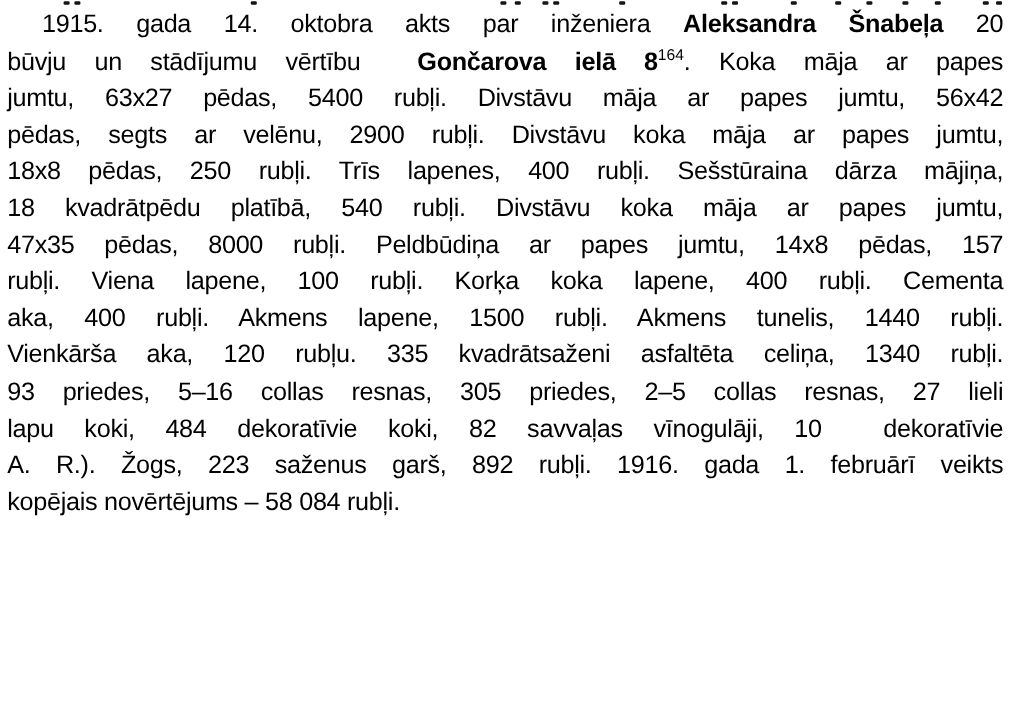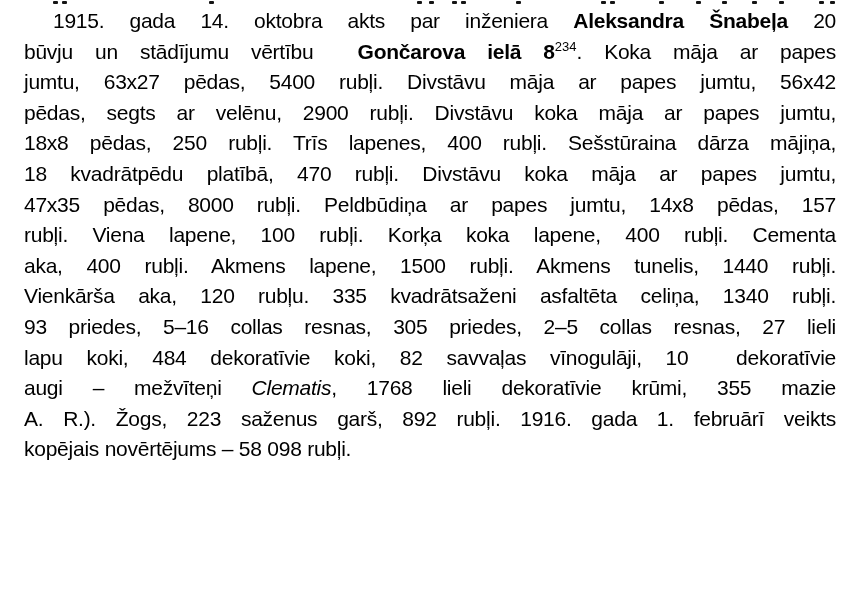--- a/index.html
+++ b/index.html
@@ -11,21 +11,21 @@
     width: 843px;
     height: 607px;
     overflow: hidden;
     position: relative;
     font-family: "Liberation Sans", "DejaVu Sans", sans-serif;
     color: #000000;
   }
   .page {
     position: absolute;
     left: 0; top: 0; right: 0; bottom: 0;
-    padding: 6px 7px 0 24px;
+    padding: 6px 7px 0 6px;
     box-sizing: border-box;
   }
   .para {
     font-size: 21px;
     line-height: 30.6px;
     letter-spacing: -0.25px;
   }
   .line {
     text-align: justify;
     text-align-last: justify;
@@ -78,28 +78,27 @@
     <div class="frag" style="left: 722px;"></div>
     <div class="frag" style="left: 752px;"></div>
     <div class="frag" style="left: 779px;"></div>
     <div class="frag" style="left: 819px;"></div>
     <div class="frag" style="left: 830px;"></div>
   </div>
 
 <div class="page">
   <div class="para">
       <div class="line indent"><span>1915. gada 14. oktobra akts par inženiera </span><span class="seg-bold">Aleksandra Šnabeļa</span><span> 20</span></div>
-      <div class="line"><span>būvju un stādījumu vērtību&nbsp; </span><span class="seg-bold">Gončarova ielā 8</span><sup class="seg-sup">234</sup><span>. Koka māja ar papes</span></div>
+      <div class="line"><span>būvju un stādījumu vērtību&nbsp; </span><span class="seg-bold">Gončarova ielā 8</span><sup class="seg-sup">164</sup><span>. Koka māja ar papes</span></div>
       <div class="line"><span>jumtu, 63x27 pēdas, 5400 rubļi. Divstāvu māja ar papes jumtu, 56x42</span></div>
       <div class="line"><span>pēdas, segts ar velēnu, 2900 rubļi. Divstāvu koka māja ar papes jumtu,</span></div>
       <div class="line"><span>18x8 pēdas, 250 rubļi. Trīs lapenes, 400 rubļi. Sešstūraina dārza mājiņa,</span></div>
-      <div class="line"><span>18 kvadrātpēdu platībā, 470 rubļi. Divstāvu koka māja ar papes jumtu,</span></div>
+      <div class="line"><span>18 kvadrātpēdu platībā, 540 rubļi. Divstāvu koka māja ar papes jumtu,</span></div>
       <div class="line"><span>47x35 pēdas, 8000 rubļi. Peldbūdiņa ar papes jumtu, 14x8 pēdas, 157</span></div>
       <div class="line"><span>rubļi. Viena lapene, 100 rubļi. Korķa koka lapene, 400 rubļi. Cementa</span></div>
       <div class="line"><span>aka, 400 rubļi. Akmens lapene, 1500 rubļi. Akmens tunelis, 1440 rubļi.</span></div>
       <div class="line"><span>Vienkārša aka, 120 rubļu. 335 kvadrātsaženi asfaltēta celiņa, 1340 rubļi.</span></div>
       <div class="line"><span>93 priedes, 5–16 collas resnas, 305 priedes, 2–5 collas resnas, 27 lieli</span></div>
       <div class="line"><span>lapu koki, 484 dekoratīvie koki, 82 savvaļas vīnogulāji, 10&nbsp; dekoratīvie</span></div>
-      <div class="line"><span>augi – mežvīteņi </span><span class="seg-italic">Clematis</span><span>, 1768 lieli dekoratīvie krūmi, 355 mazie</span></div>
       <div class="line"><span>A. R.). Žogs, 223 saženus garš, 892 rubļi. 1916. gada 1. februārī veikts</span></div>
-      <div class="line last"><span>kopējais novērtējums – 58 098 rubļi.</span></div>
+      <div class="line last"><span>kopējais novērtējums – 58 084 rubļi.</span></div>
     </div>
 </div>
 
 </body></html>

